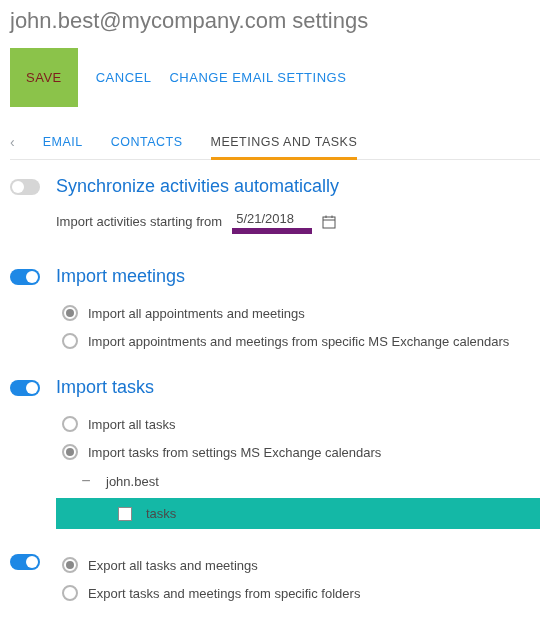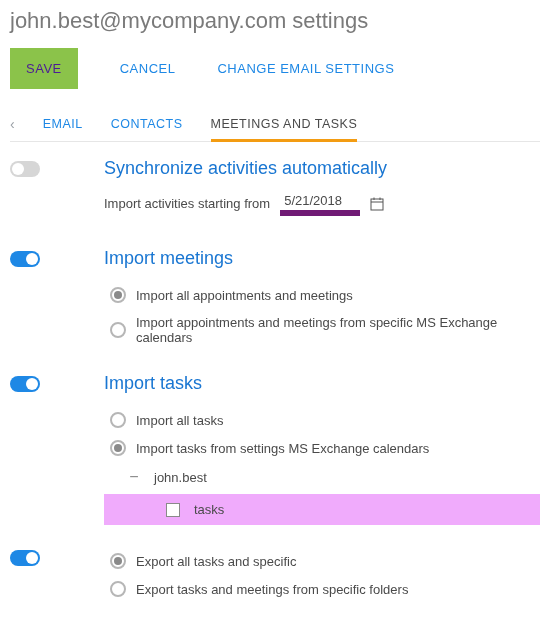--- a/index.html
+++ b/index.html
@@ -18,36 +18,35 @@
     margin: 0 0 14px 0;
   }
   .action-bar {
     display: flex;
     align-items: center;
     gap: 18px;
     margin-bottom: 18px;
   }
   .btn-save {
     background: #8bc34a;
-    color: #4c1d95;
+    color: #7f1d1d;
     border: none;
-    padding: 13px 16px;
+    padding: 22px 16px;
     font-size: 13px;
     letter-spacing: 0.5px;
     cursor: pointer;
   }
   .btn-link {
     color: #1e88e5;
     background: none;
     border: none;
     font-size: 13px;
     letter-spacing: 0.5px;
     cursor: pointer;
     padding: 0;
-    margin-left: 24px;
   }
   .tabs {
     display: flex;
     align-items: center;
     gap: 28px;
     border-bottom: 1px solid #e6e6e6;
     padding-bottom: 0;
   }
   .back-chevron {
     color: #9aa0a6;
@@ -93,21 +92,21 @@
   .toggle::after {
     content: "";
     position: absolute;
     width: 12px; height: 12px;
     border-radius: 50%;
     background: #fff;
     top: 2px;
   }
   .toggle.off::after { left: 2px; }
   .toggle.on::after  { right: 2px; }
-  .section-body { flex: 1; margin-left: 48px; }
+  .section-body { flex: 1; }
   .section-title {
     color: #1976d2;
     font-size: 18px;
     font-weight: 400;
     margin-bottom: 12px;
   }
   .row {
     display: flex;
     align-items: center;
     padding: 6px 0;
@@ -165,21 +164,21 @@
     font-size: 16px;
     width: 12px;
     text-align: center;
     cursor: pointer;
   }
   .tree-child {
     display: flex;
     align-items: center;
     gap: 14px;
     padding: 8px 0 8px 62px;
-    background: #f0abfc;
+    background: #14b8a6;
     font-size: 13px;
     margin-top: 2px;
   }
   .checkbox {
     width: 14px; height: 14px;
     border: 1.5px solid #8a8a8a;
     background: #fff;
     cursor: pointer;
     flex-shrink: 0;
   }
@@ -257,20 +256,20 @@
       <span>tasks</span>
     </div>
   </div>
 </div>
 
 <div class="section">
   <div class="toggle on"></div>
   <div class="section-body">
     <div class="row">
       <span class="radio selected"></span>
-      <span class="row-text">Export all tasks and specific</span>
+      <span class="row-text">Export all tasks and meetings</span>
     </div>
     <div class="row">
       <span class="radio"></span>
       <span class="row-text">Export tasks and meetings from specific folders</span>
     </div>
   </div>
 </div>
 
 </body></html>

